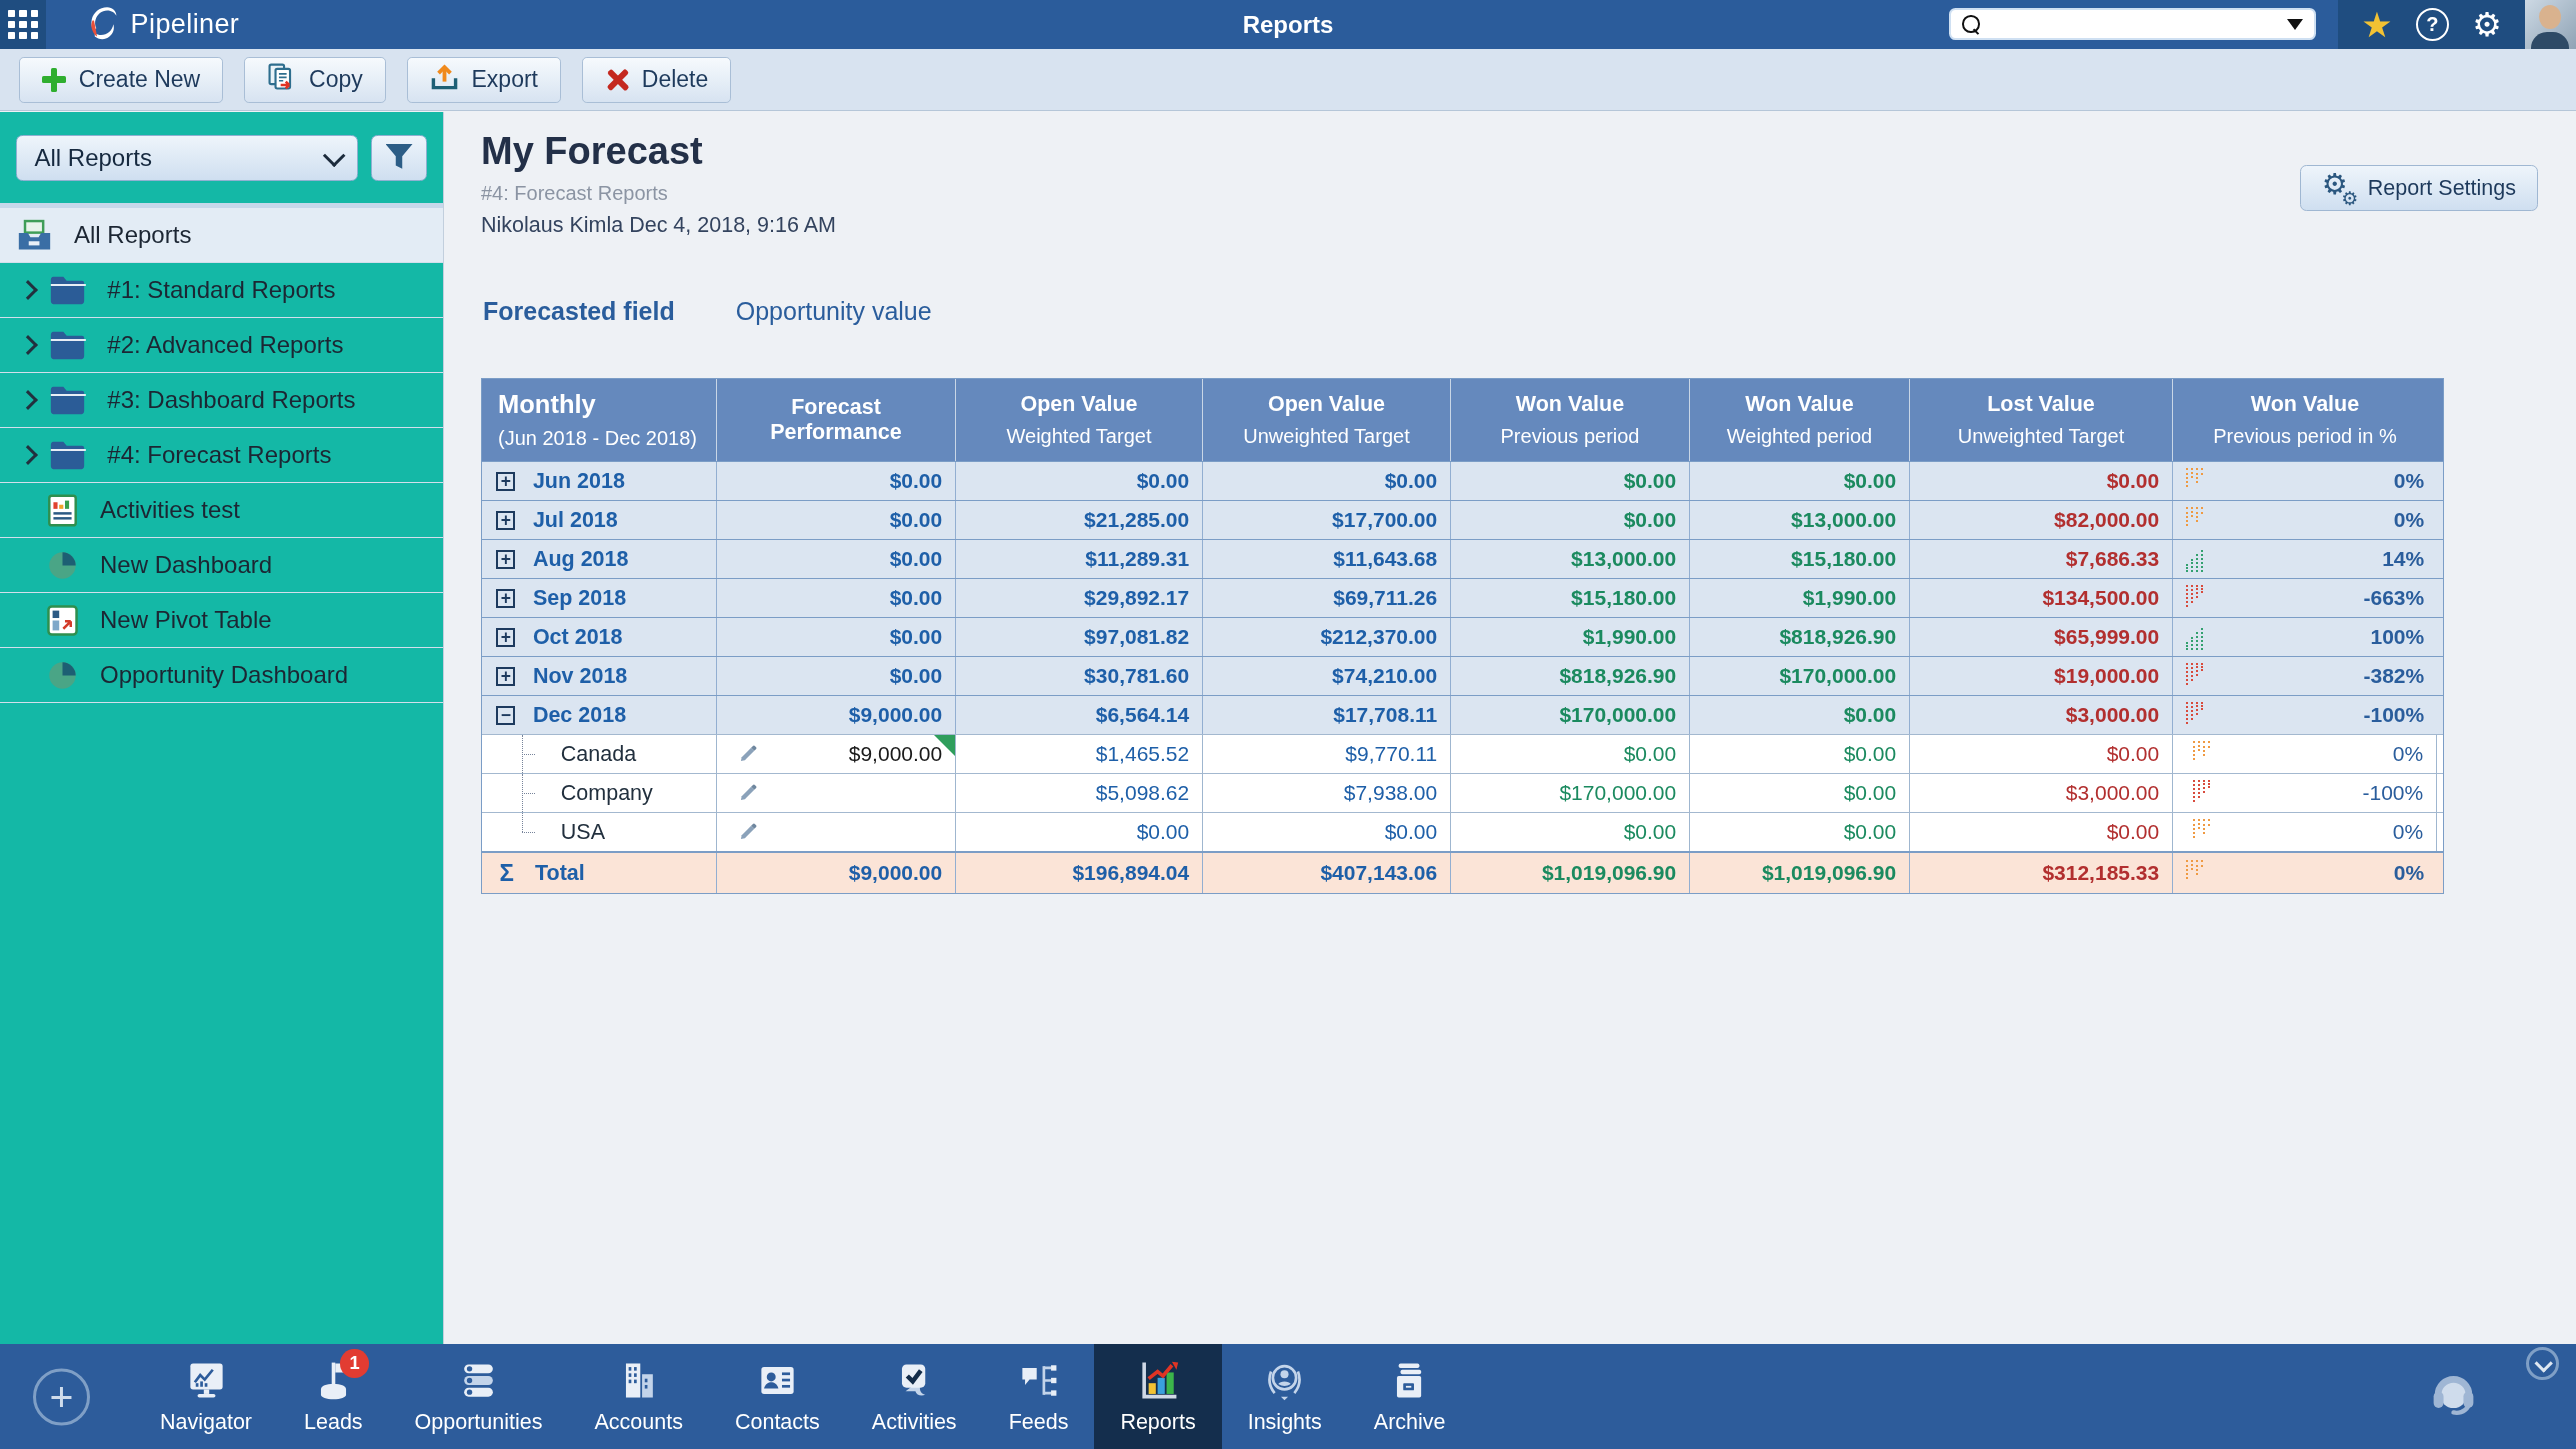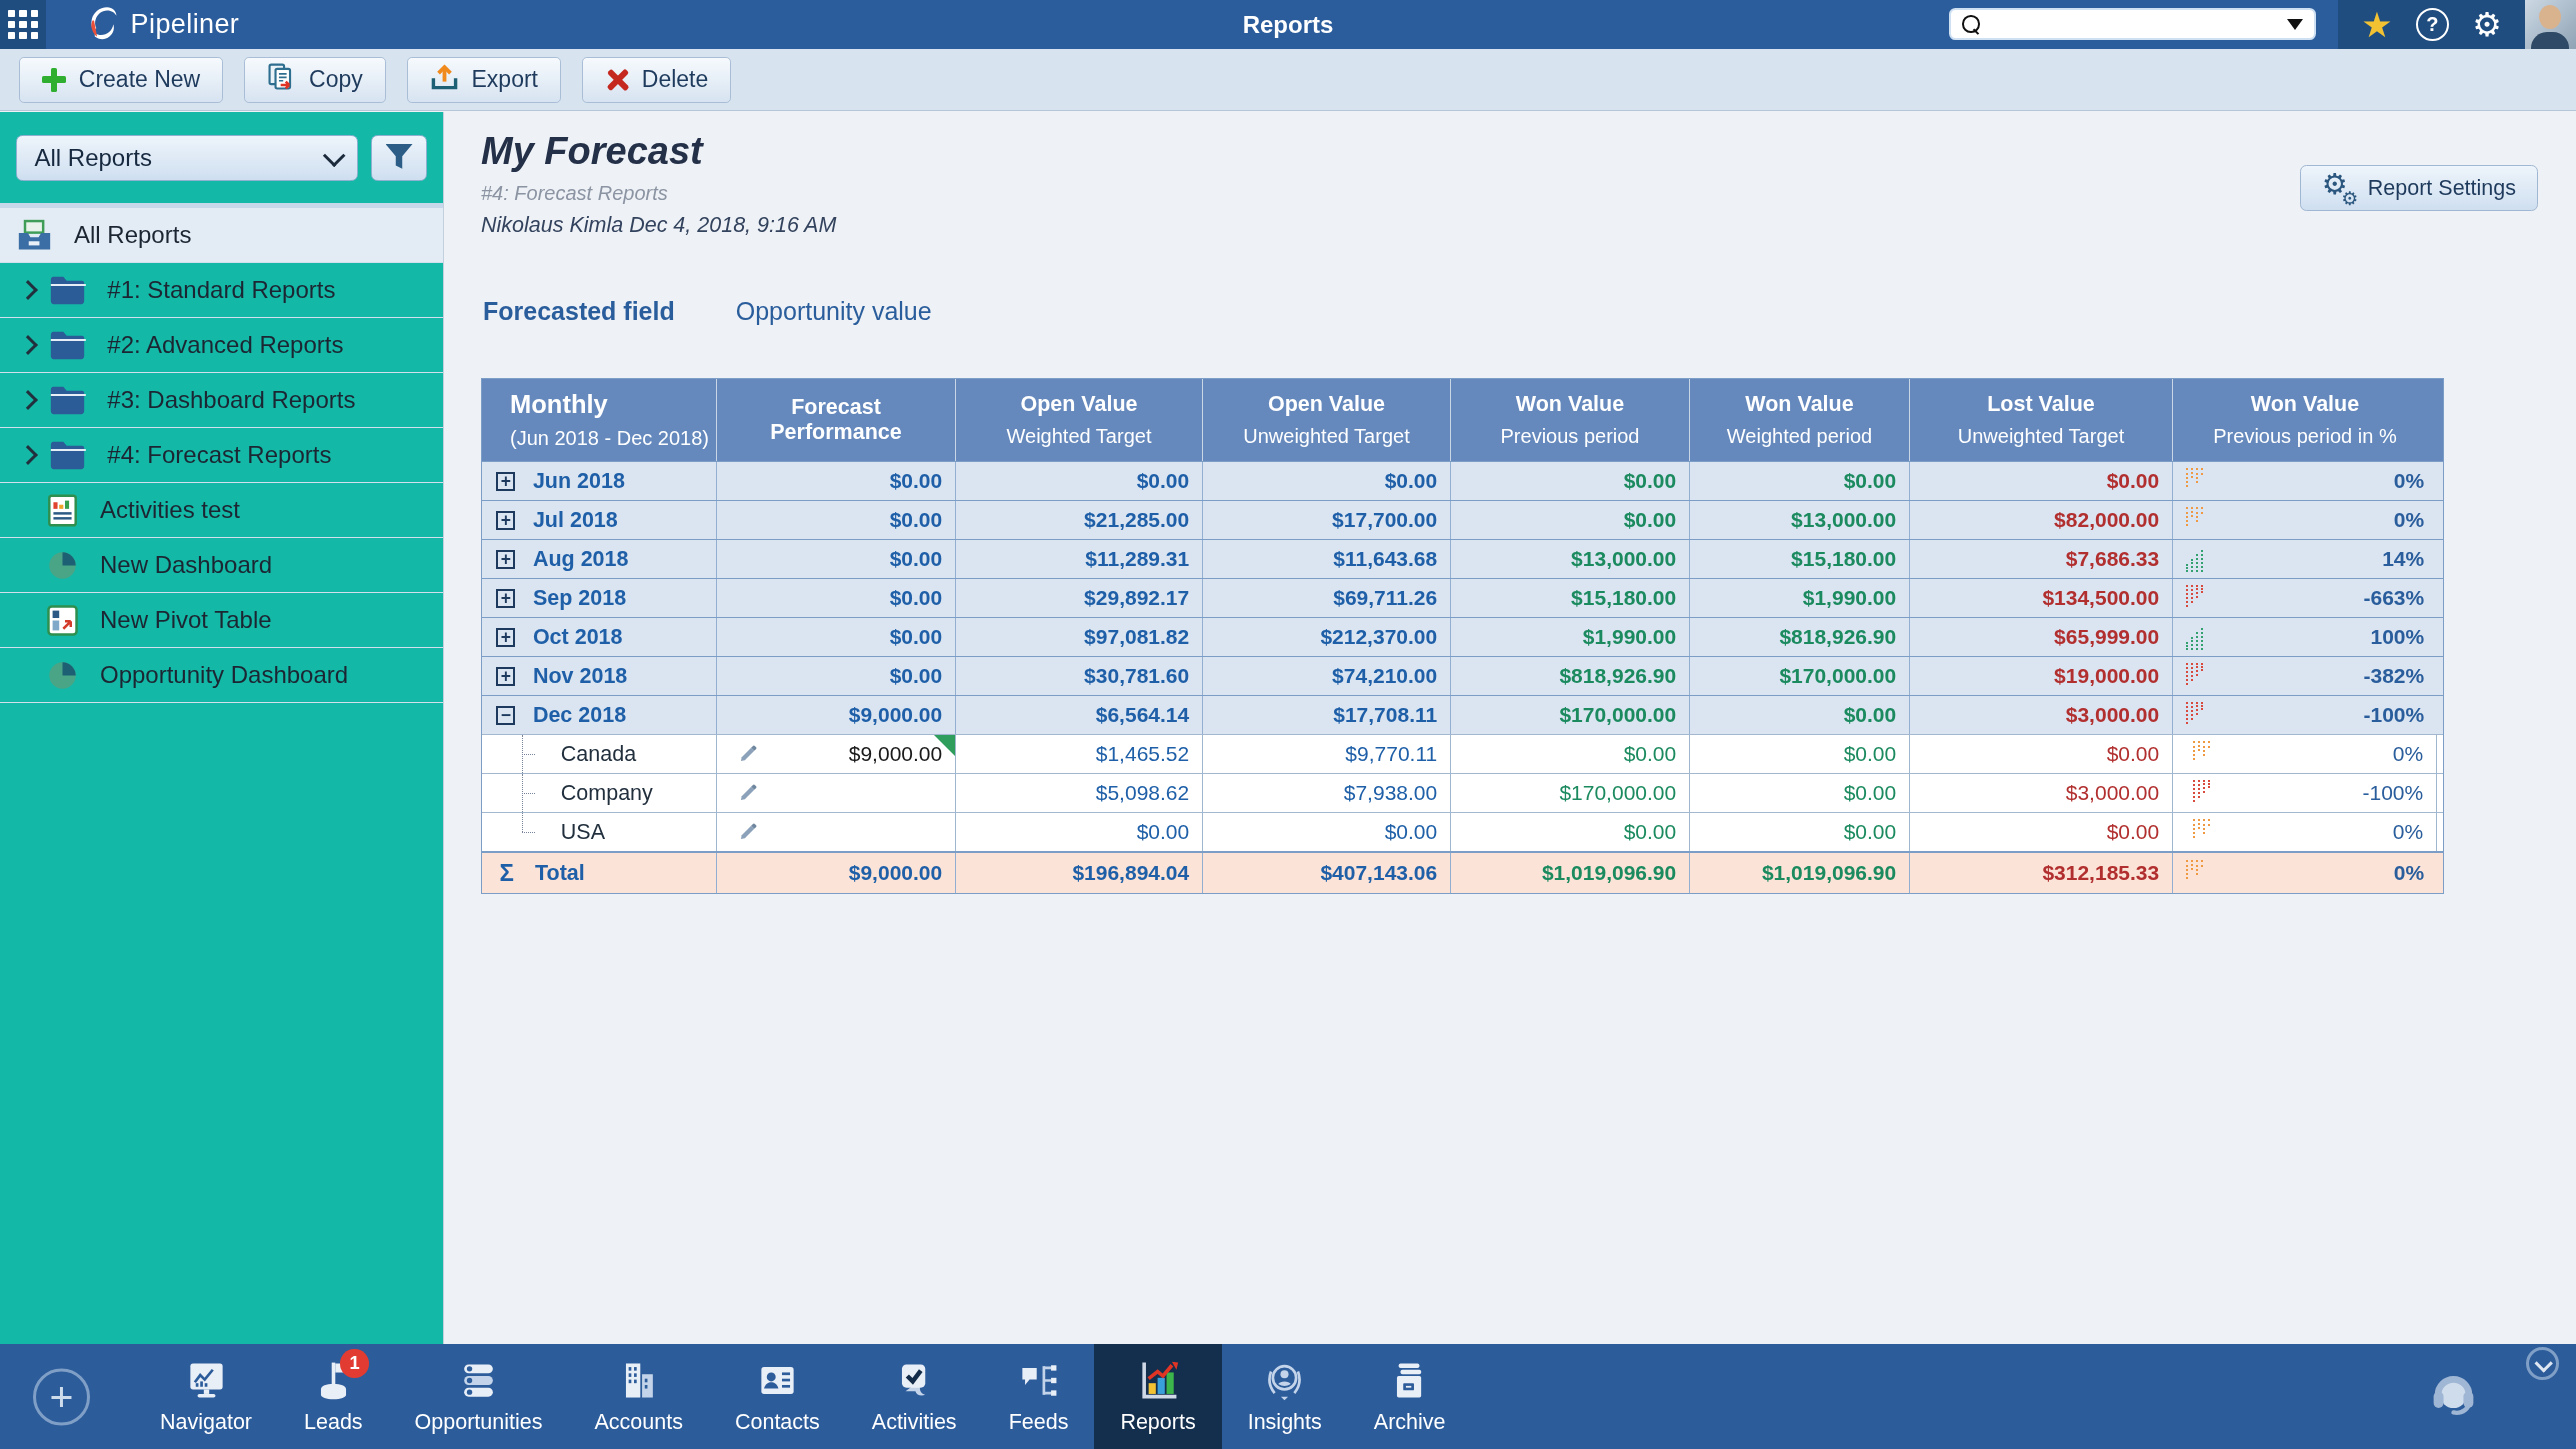--- a/index.html
+++ b/index.html
@@ -45,40 +45,40 @@
   .filter-btn{width:56px;height:46px;background:linear-gradient(#eef5fb,#cfdff0);border:1.6px solid #8fb0d1;border-radius:6.4px;display:flex;align-items:center;justify-content:center;cursor:pointer;box-sizing:border-box;}
   .funnel{width:27px;height:27px;background:#2c5d86;clip-path:polygon(0 0,100% 0,62% 45%,62% 92%,38% 80%,38% 45%);}
   .sb-item{height:54px;display:flex;align-items:center;border-bottom:1.6px solid #d3dfec;font-size:24px;color:#1c2633;cursor:pointer;position:relative;}
   .sb-item.root{background:#e3ecf5;}
   .sb-item .chevr{width:11px;height:11px;border-top:3.2px solid #22303e;border-right:3.2px solid #22303e;transform:rotate(45deg);margin-left:21px;flex:0 0 auto;}
   .sb-item .sp{flex:0 0 auto;display:flex;align-items:center;justify-content:center;}
   .sb-item .lbl{margin-left:21px;white-space:nowrap;}
 
   
   .main{position:absolute;left:446px;top:112px;right:0;bottom:105px;background:#eef1f5;}
-  .report-head{position:absolute;left:35px;top:17.5px;font-style:italic;}
+  .report-head{position:absolute;left:35px;top:17.5px;}
   .report-title{font-size:38px;font-weight:700;color:#233048;margin:0;}
   .report-folder{font-size:20px;color:#8b94a3;margin-top:9.6px;}
   .report-byline{font-size:21.5px;color:#33435e;margin-top:8px;}
   .settings-btn{position:absolute;top:53px;right:38px;height:46px;padding:0 21px;background:linear-gradient(#eef5fb,#cfdff0);border:1.6px solid #9fb7d2;border-radius:6.4px;display:flex;align-items:center;gap:11px;font-size:21.5px;color:#1e3a5c;cursor:pointer;box-sizing:border-box;}
   .gears{position:relative;width:35px;height:35px;color:#2b577f;}
   .gears .g1{position:absolute;left:0;top:-3.2px;font-size:29px;}
   .gears .g2{position:absolute;right:-1.6px;bottom:-4.8px;font-size:19px;}
   .tabs{position:absolute;left:37px;top:185px;display:flex;gap:61px;font-size:25px;color:#2a5d9c;}
   .tab{cursor:pointer;}
   .tab.active{font-weight:700;}
 
   
   .ftable{position:absolute;left:35px;top:266px;width:1961px;border:1.6px solid #7b9dc6;--cols:235px 239px 247px 248px 239px 220px 263px 264px;background:#dbe5f1;}
   .thead{display:grid;grid-template-columns:var(--cols);background:#6589bd;color:#fff;}
   .th{height:82px;box-sizing:border-box;border-right:1.6px solid #c9d6e6;display:flex;flex-direction:column;justify-content:center;align-items:center;gap:7.2px;text-align:center;padding:0 6.4px;}
   .th:last-child{border-right:none;}
   .th .l1{font-size:21.5px;font-weight:700;}
   .th .l2{font-size:20px;}
-  .th.monthly{align-items:flex-start;text-align:left;padding-left:28px;}
+  .th.monthly{align-items:flex-start;text-align:left;padding-left:16px;}
   .th.monthly .l1{font-size:25.5px;}
   .trow{display:grid;grid-template-columns:var(--cols);height:38px;background:#dbe5f1;border-top:1.6px solid #7b9dc6;position:relative;}
   .trow.sub{background:#ffffff;border-top:1.6px solid #a3b8cf;}
   .trow.total{background:#fbe4d7;border-top:2.4px solid #7b9dc6;height:40px;}
   .cell{display:flex;align-items:center;justify-content:flex-end;padding:0 12.8px;border-right:1.6px solid #92aed1;font-size:21px;font-weight:700;box-sizing:border-box;position:relative;overflow:hidden;}
   .trow.sub .cell{font-weight:400;border-right:1.6px solid #9fb6cf;margin-left:7px;}
   .cell:last-child{border-right:none;}
   .cell.month{justify-content:flex-start;color:#1e5fa8;font-size:21.5px;}
   .c-blue{color:#1e5fa8;} .c-green{color:#1b8a5f;} .c-red{color:#b22f2f;} .c-pct{color:#2a5d9c;} .c-dark{color:#1a1a1a;}
   .expander{width:19px;height:19px;border:2.4px solid #1d3a5e;color:#1d3a5e;display:flex;align-items:center;justify-content:center;font-size:17.5px;font-weight:700;margin-left:1.6px;margin-right:17.5px;line-height:0;flex:0 0 auto;cursor:pointer;box-sizing:border-box;}

